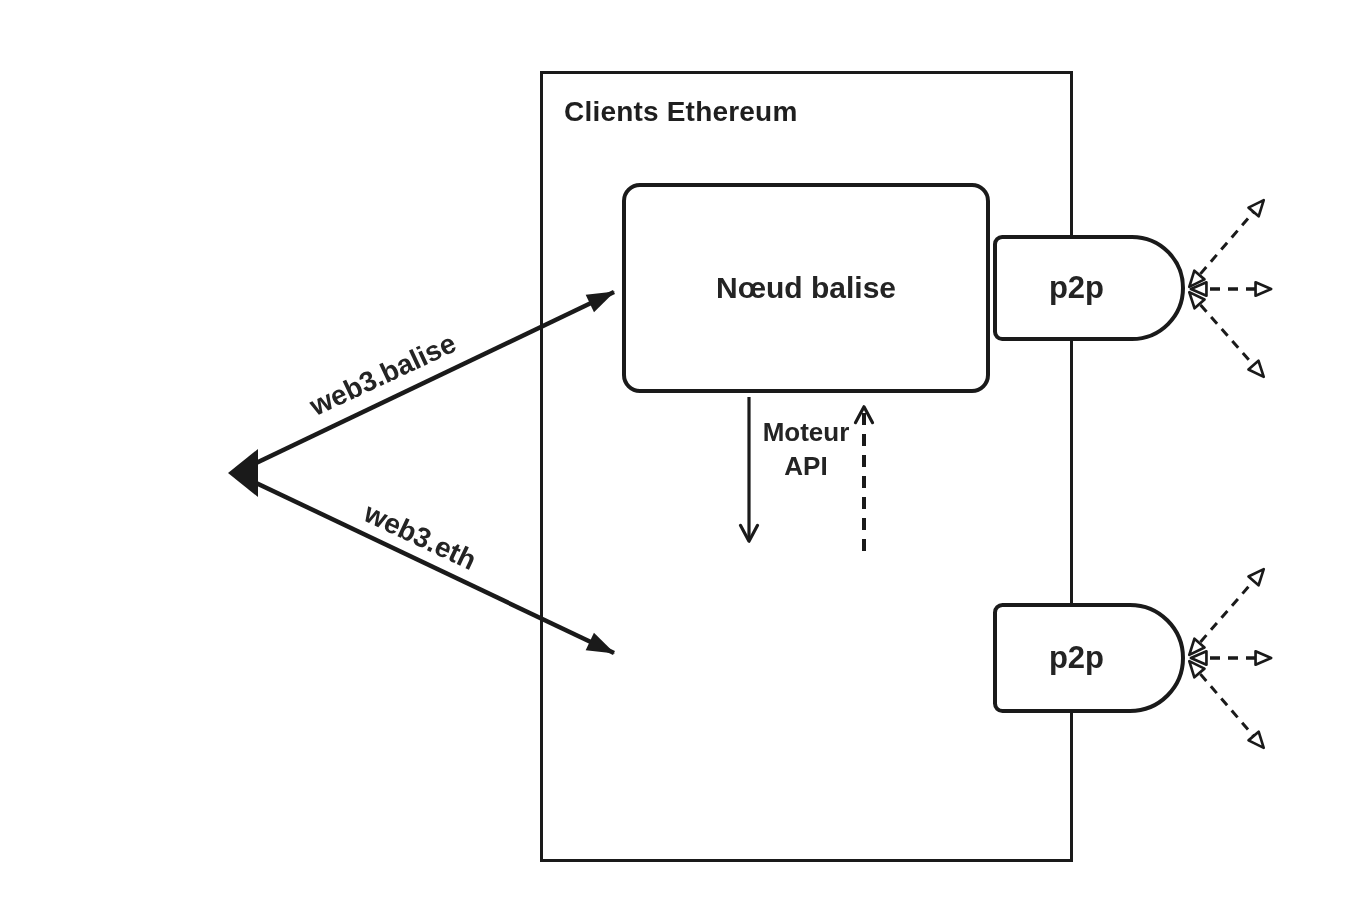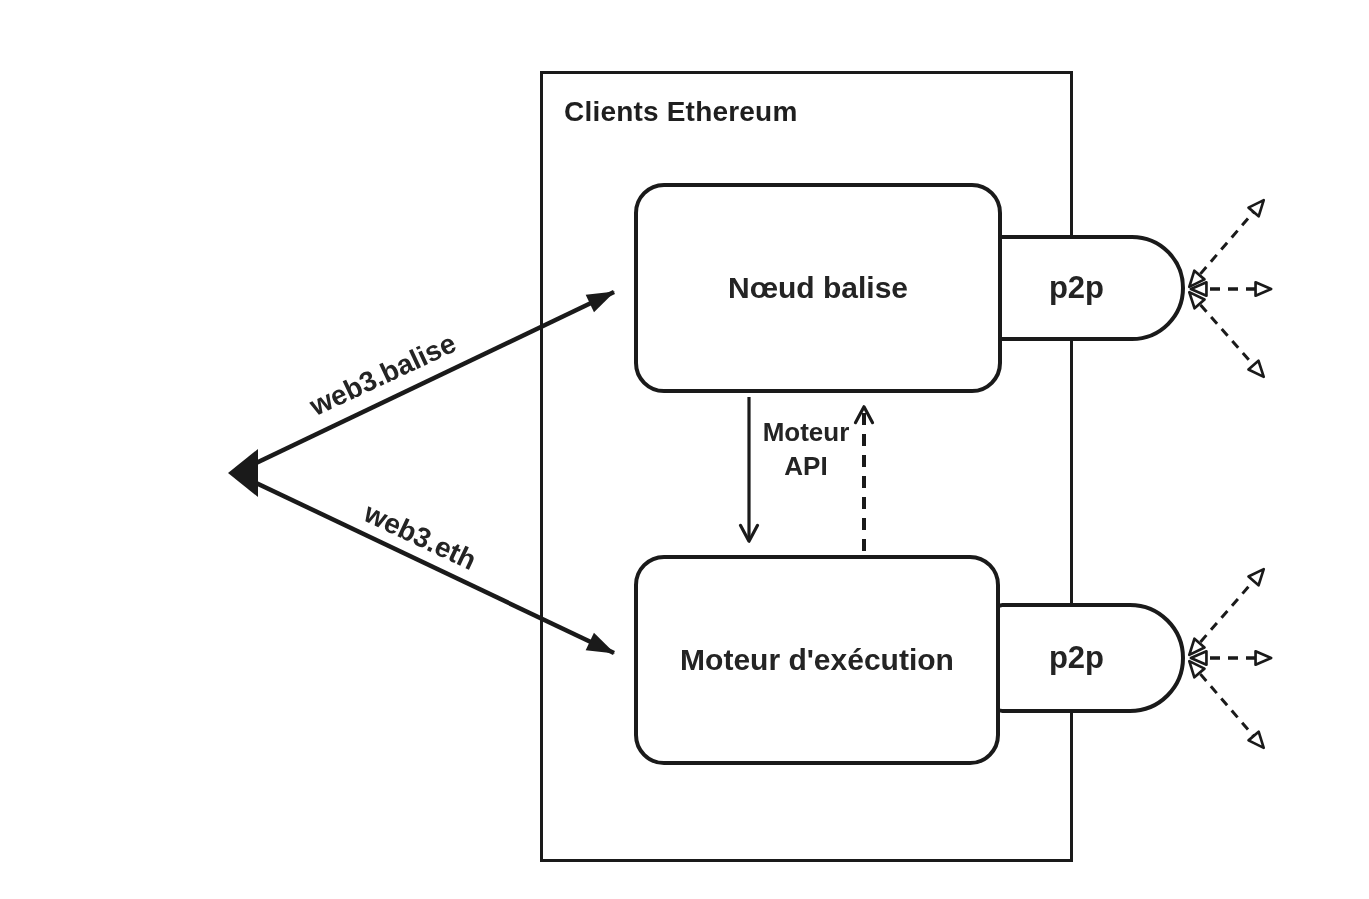--- a/index.html
+++ b/index.html
@@ -44,21 +44,21 @@
   .pill {
     border-radius: 10px 58px 58px 10px;
     border-width: 4px;
     z-index: 2;
     font-size: 31px;
   }
   .pill-top    { left: 993px; top: 235px; width: 192px; height: 106px; }
   .pill-bottom { left: 993px; top: 603px; width: 192px; height: 110px; }
   .pill .lbl { margin-right: 34px; margin-left: 9px; }
 
-  .node { border-radius: 30px; z-index: 3; font-size: 30px; margin-left: 12px; }
+  .node { border-radius: 18px; z-index: 3; font-size: 30px; }
   .node-beacon { left: 622px; top: 183px; width: 368px; height: 210px; }
   .node-exec   { left: 622px; top: 555px; width: 366px; height: 210px; }
 
   .node-web3 {
     left: 67px; top: 394px; width: 161px; height: 159px;
     border-radius: 24px; z-index: 3;
     font-size: 28px; line-height: 1.25;
   }
 
   .edge-label {
@@ -129,23 +129,20 @@
     <span class="lbl">p2p</span>
   </div>
   <div class="box pill pill-bottom">
     <span class="lbl">p2p</span>
   </div>
 
   <div class="box node node-beacon">
     <span class="lbl">Nœud balise</span>
   </div>
 
-  <div class="box node node-exec">
-    <span class="lbl">Moteur d'exécution</span>
-  </div>
 
 
   <div class="edge-label lbl-balise">web3.balise</div>
   <div class="edge-label lbl-eth">web3.eth</div>
   <div class="edge-label lbl-api">
     <span>Moteur</span>
     <span>API</span>
   </div>
 
 </div>

